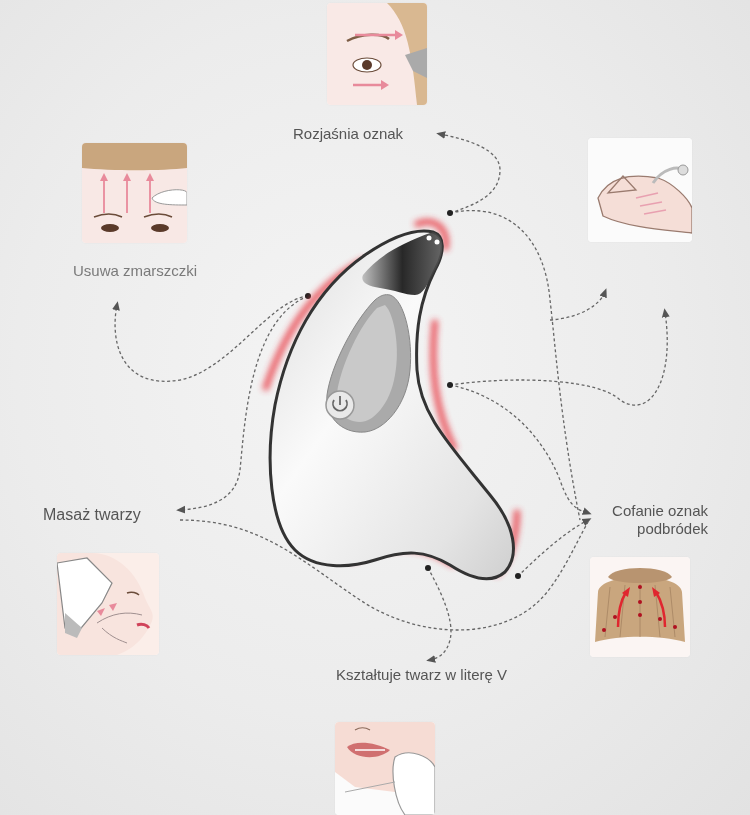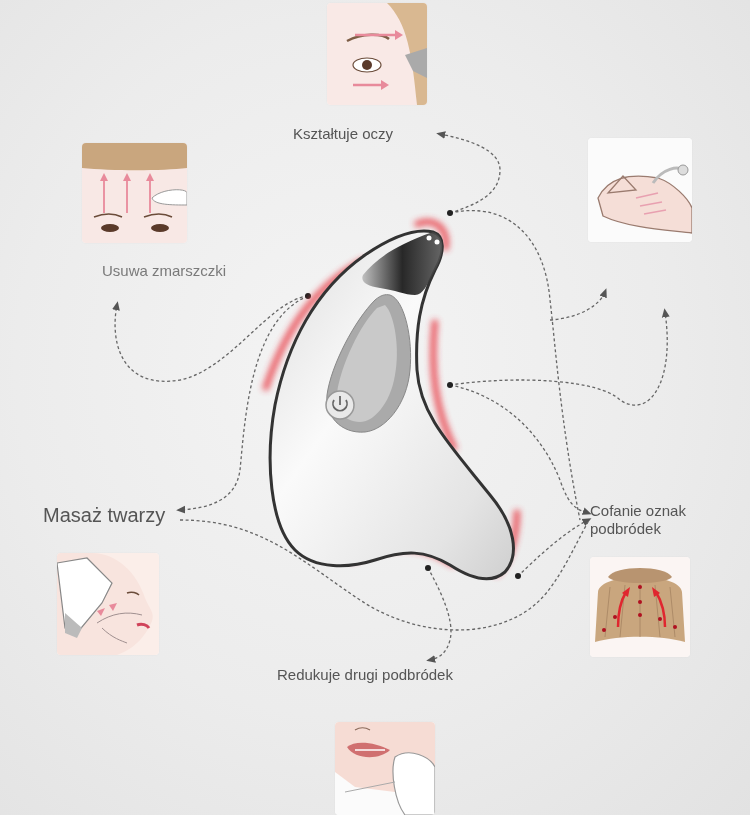--- a/index.html
+++ b/index.html
@@ -6,22 +6,22 @@
   body {
     width:750px; height:815px; overflow:hidden; position:relative;
     background: radial-gradient(ellipse at 45% 45%, #f4f4f4 0%, #ececec 55%, #e2e2e2 100%);
     font-family: "Liberation Sans", sans-serif;
   }
   .stage { position:absolute; left:0; top:0; width:750px; height:815px; }
   svg.lines { position:absolute; left:0; top:0; width:750px; height:815px; }
   .label {
     position:absolute; color:#555; font-size:15px; line-height:18px; white-space:nowrap;
   }
-  .label.light { color:#7a7a7a;margin-left:29px; }
-  .label.center { text-align:left; }
+  .label.light { color:#7a7a7a; }
+  .label.center { text-align:right; }
   .thumb {
     position:absolute; background:#fbfbfb; border-radius:4px;
     box-shadow: 0 0 2px rgba(0,0,0,0.06); overflow:hidden;
   }
   .thumb svg { display:block; width:100%; height:100%; }
   .device { position:absolute; left:255px; top:200px; width:280px; height:390px; }
 </style>
 </head>
 <body>
 
@@ -209,23 +209,23 @@
       <rect width="100" height="93" fill="#fbfbfb"></rect>
       <path d="M0,0 L100,0 L100,45 L60,70 L20,65 L0,50Z" fill="#f6dcd4"></path>
       <path d="M12,25 C20,18 40,20 55,28 C45,38 20,38 12,25Z" fill="#d07070"></path>
       <path d="M20,28 L50,28" stroke="#fff" stroke-width="1.5"></path>
       <path d="M20,8 C25,5 30,5 35,8" stroke="#8a6a5a" stroke-width="1.2" fill="none"></path>
       <path d="M60,35 C75,25 95,35 100,45 L100,93 L70,93 C60,80 55,50 60,35Z" fill="#fff" stroke="#999" stroke-width="1.2"></path>
       <path d="M10,70 L60,60" stroke="#aaa" stroke-width="1" fill="none"></path>
     </svg>
   </div>
 
-  <div class="label" style="left:293px;top:125px;">Kształtuje oczy</div>
+  <div class="label" style="left:293px;top:125px;">Rozjaśnia oznak</div>
   <div class="label light" style="left:73px;top:262px;">Usuwa zmarszczki</div>
-  <div class="label" style="left:43px;top:506px;font-size:20px;">Masaż twarzy</div>
+  <div class="label" style="left:43px;top:506px;font-size:16px;">Masaż twarzy</div>
   <div class="label center" style="left:590px;top:502px;width:118px;">
     <div>Cofanie oznak</div>
     <div>podbródek</div>
   </div>
   <div class="label center" style="left:277px;top:666px;width:230px;">
-    <div>Redukuje drugi podbródek</div>
+    <div>Kształtuje twarz w literę V</div>
   </div>
 </div>
 
 </body></html>

